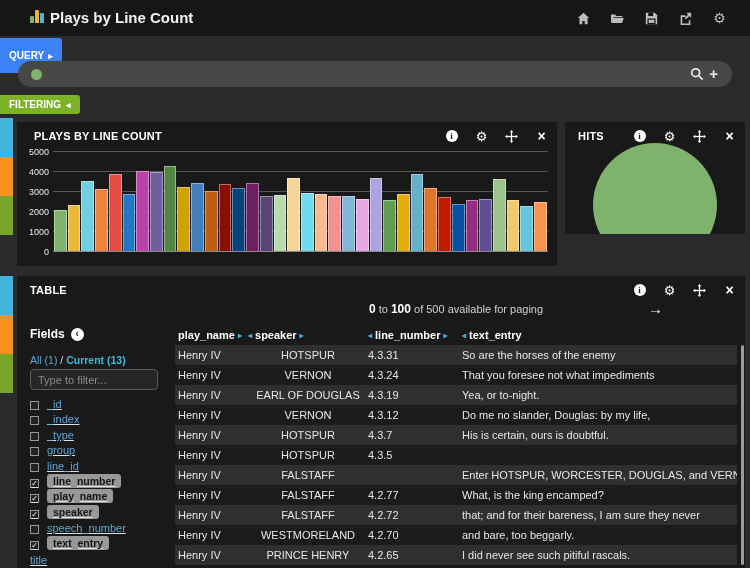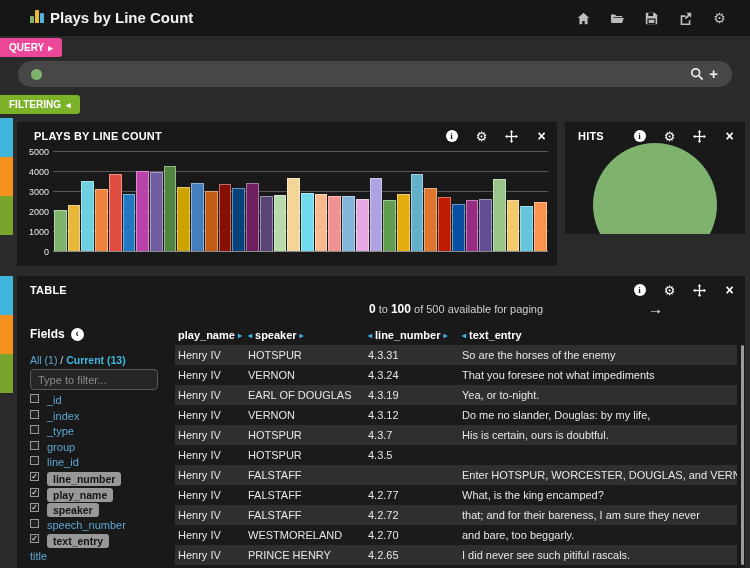--- a/index.html
+++ b/index.html
@@ -11,21 +11,21 @@
   .logo i{display:block;width:4px;border-radius:1px 1px 0 0;}
   .logo i.b1{height:7px;background:#7EB26D;}
   .logo i.b2{height:13px;background:#EAB839;}
   .logo i.b3{height:10px;background:#4FB4D8;}
   .app-title{position:absolute;left:50px;top:9px;font-size:15px;font-weight:bold;color:#f2f2f2;}
   .nav-icons{position:absolute;right:24px;top:0;height:36px;display:flex;align-items:center;gap:21px;}
   .nav-icons .nicon{width:13px;height:13px;display:flex;align-items:center;justify-content:center;color:#bdbdbd;cursor:pointer;}
   .nav-icons svg{display:block;}
   .gear-glyph{font-size:14px;line-height:13px;color:#bdbdbd;}
   
-  .query-tab{position:absolute;left:0;top:38px;height:19px;padding:0 9px;background:#ec4899;
+  .query-tab{position:absolute;left:0;top:38px;height:19px;padding:8px 9px;background:#3b82f6;
              border-radius:0 3px 3px 0;display:flex;align-items:center;gap:4px;
              color:#fff;font-size:10px;font-weight:bold;cursor:pointer;}
   .query-tab .arr{font-size:9px;}
   .searchbar{position:absolute;left:18px;right:18px;top:61px;height:26px;background:#474747;
              border-radius:14px;display:flex;align-items:center;}
   .searchbar .dot{width:11px;height:11px;border-radius:50%;background:#7EB26D;margin-left:13px;flex:none;cursor:pointer;}
   .searchbar input{flex:1;background:transparent;border:none;outline:none;color:#eee;font-size:12px;padding:0 10px;}
   .searchbar .mag{width:14px;height:14px;flex:none;cursor:pointer;}
   .searchbar .plus{color:#f0f0f0;font-size:15px;font-weight:bold;margin:0 14px 0 5px;line-height:14px;cursor:pointer;}
   .filter-tab{position:absolute;left:0;top:95px;height:19px;padding:0 9px;background:#7CB228;
@@ -71,21 +71,21 @@
   .chev-circle{width:13px;height:13px;border-radius:50%;background:#fff;color:#191919;font-size:10px;
                font-weight:bold;line-height:12px;text-align:center;cursor:pointer;}
   .fields-links{position:absolute;left:13px;top:78px;font-size:10.5px;color:#ddd;}
   .fields-links .all{color:#5CA7D4;cursor:pointer;}
   .fields-links .cur{color:#3FB8E0;font-weight:bold;cursor:pointer;}
   .filter-input{position:absolute;left:13px;top:93px;width:112px;height:17px;background:#262626;
                 border:1px solid #5a5a5a;border-radius:4px;color:#bbb;font-size:11px;padding:1px 7px;
                 outline:none;font-family:"Liberation Sans",sans-serif;}
   .filter-input::placeholder{color:#8a8a8a;}
   .fields-list{position:absolute;left:13px;top:118px;width:145px;margin:0;padding:0;list-style:none;}
-  .fields-list li{display:flex;align-items:flex-start;height:15.6px;}
+  .fields-list li{display:flex;align-items:flex-end;height:15.6px;text-decoration:underline;}
   .cbx{width:9px;height:9px;box-sizing:border-box;border:1px solid #999;background:#222;margin-right:8px;
        flex:none;font-size:8px;line-height:7px;color:#fff;text-align:center;cursor:pointer;}
   .fld{font-size:11px;color:#5CA7D4;cursor:pointer;}
   .fld.badge{background:#989898;color:#151515;font-weight:bold;font-size:10.5px;
              padding:1px 6px;border-radius:3px;}
   
   .tableview{position:absolute;left:158px;right:8px;top:48px;bottom:0;}
   .thead{position:absolute;left:0;right:0;top:2px;height:18px;display:flex;align-items:center;}
   .th{display:flex;align-items:center;gap:3px;font-size:11px;font-weight:bold;color:#fff;box-sizing:border-box;}
   .th .arr{color:#3FB8E0;font-size:8px;cursor:pointer;}
@@ -93,21 +93,21 @@
   .th:nth-child(1){width:73px;padding-left:3px;}
   .th:nth-child(2){width:120px;}
   .th:nth-child(3){width:94px;}
   .th:nth-child(4){flex:1;}
   .trows{position:absolute;left:0;right:0;top:21px;}
   .tr{display:flex;align-items:center;height:20px;cursor:pointer;}
   .tr.light{background:#2f2f2f;}
   .tr.dark{background:#1b1b1b;}
   .td{font-size:11px;color:#e6e6e6;white-space:nowrap;overflow:hidden;box-sizing:border-box;}
   .td:nth-child(1){width:73px;padding-left:3px;}
-  .td:nth-child(2){width:120px;}
+  .td:nth-child(2){width:120px;text-align:center;}
   .td:nth-child(3){width:94px;}
   .td:nth-child(4){flex:1;}
   .scrollbar{position:absolute;right:1px;top:69px;width:3px;height:220px;background:#9b9b9b;border-radius:2px;cursor:pointer;}
 </style>
 </head>
 <body>
 
 <div class="canvas">
 
   <div class="topbar">

